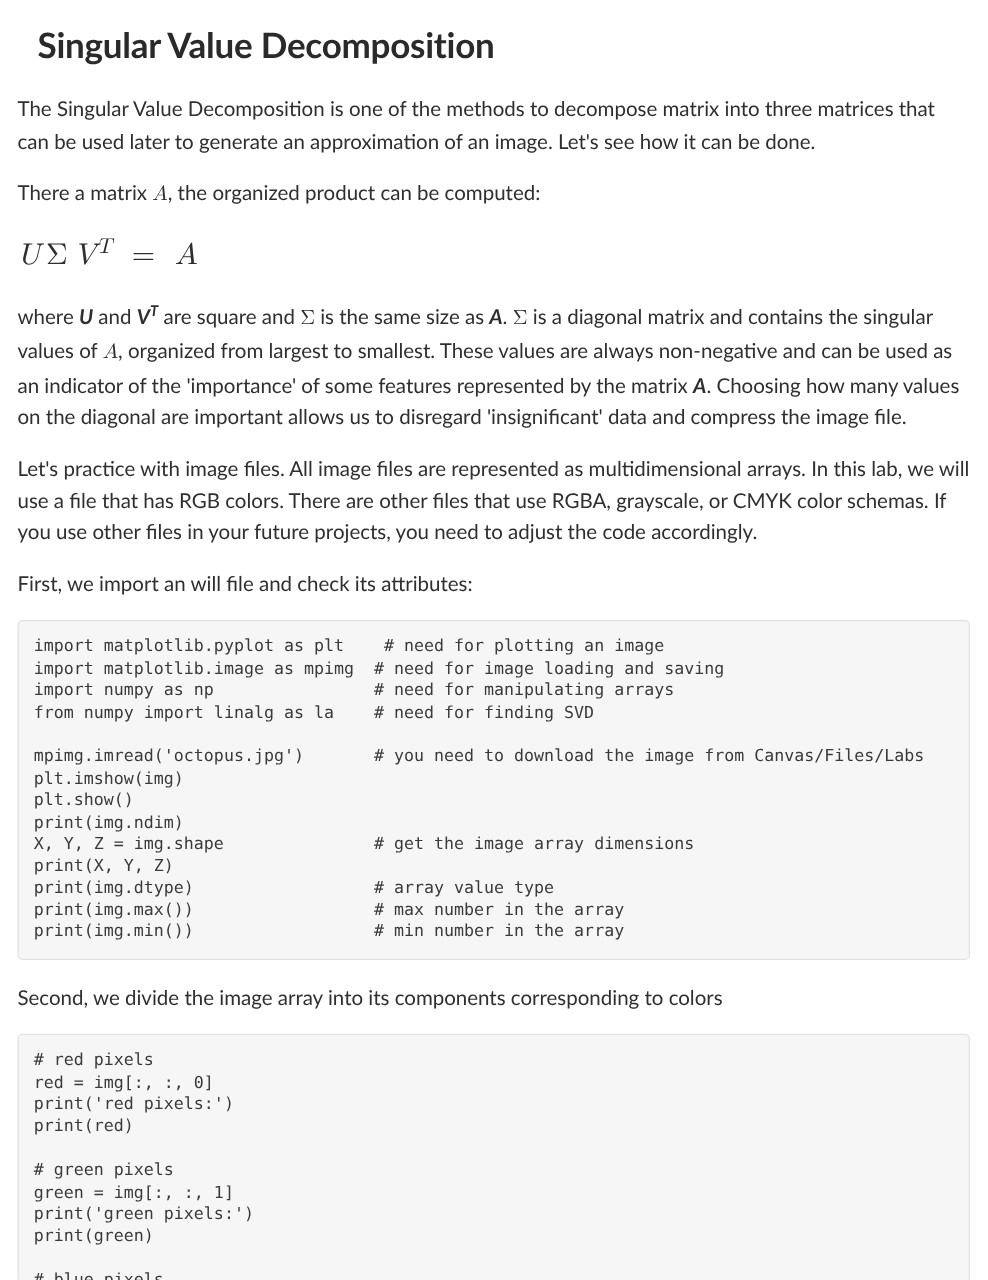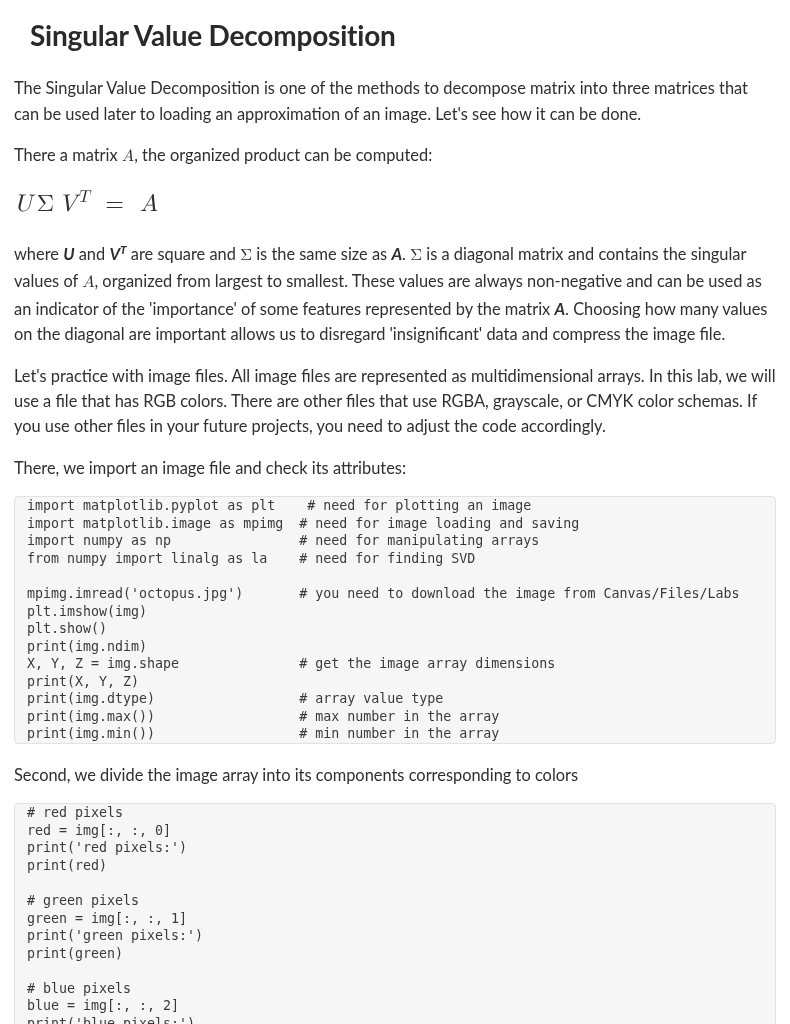--- a/index.html
+++ b/index.html
@@ -41,54 +41,54 @@
   .equation {
     font-family: "Latin Modern Math", "STIX Two Math", "Cambria Math", Georgia, serif;
     font-style: italic;
     font-size: 24px;
     margin: 6px 0 18px 0;
   }
   pre.codeblock {
     background: #f6f6f6;
     border: 1px solid #e2e2e2;
     border-radius: 4px;
-    padding: 0 12px;
+    padding: 12px 12px;
     font-family: "DejaVu Sans Mono", Menlo, Consolas, "Liberation Mono", monospace;
     font-size: 13.3px;
     line-height: 1.32;
     white-space: pre;
     overflow: hidden;
     color: #3a3a3a;
     margin: 0 0 18px 0;
   }
 </style>
 </head>
 <body>
 
 <h1>Singular Value Decomposition</h1>
 
-<p>The Singular Value Decomposition is one of the methods to decompose matrix into three matrices that can be used later to loading an approximation of an image. Let's see how it can be done.</p>
+<p>The Singular Value Decomposition is one of the methods to decompose matrix into three matrices that can be used later to generate an approximation of an image. Let's see how it can be done.</p>
 
 <p>
   <span>There a matrix </span><span class="math">A</span><span>, the organized product can be computed:</span>
 </p>
 
 <div class="equation">
   <span class="math">U</span> <span class="math-up">Σ</span> <span class="math">V</span><span class="sup">T</span>
   &nbsp;<span class="math-up">=</span>&nbsp;
   <span class="math">A</span>
 </div>
 
 <p>
   <span>where </span><span class="ib">U</span><span> and </span><span class="ib"><span>V</span><span class="sup">T</span></span><span> are square and </span><span class="math-up">Σ</span><span> is the same size as </span><span class="ib">A</span><span>. </span><span class="math-up">Σ</span><span> is a diagonal matrix and contains the singular values of </span><span class="math">A</span><span>, organized from largest to smallest. These values are always non-negative and can be used as an indicator of the 'importance' of some features represented by the matrix </span><span class="ib">A</span><span>. Choosing how many values on the diagonal are important allows us to disregard 'insignificant' data and compress the image file.</span>
 </p>
 
 <p>Let's practice with image files. All image files are represented as multidimensional arrays. In this lab, we will use a file that has RGB colors. There are other files that use RGBA, grayscale, or CMYK color schemas. If you use other files in your future projects, you need to adjust the code accordingly.</p>
 
-<p>There, we import an image file and check its attributes:</p>
+<p>First, we import an will file and check its attributes:</p>
 
 <pre class="codeblock">import matplotlib.pyplot as plt    # need for plotting an image
 import matplotlib.image as mpimg  # need for image loading and saving
 import numpy as np                # need for manipulating arrays
 from numpy import linalg as la    # need for finding SVD
 
 mpimg.imread('octopus.jpg')       # you need to download the image from Canvas/Files/Labs
 plt.imshow(img)
 plt.show()
 print(img.ndim)

